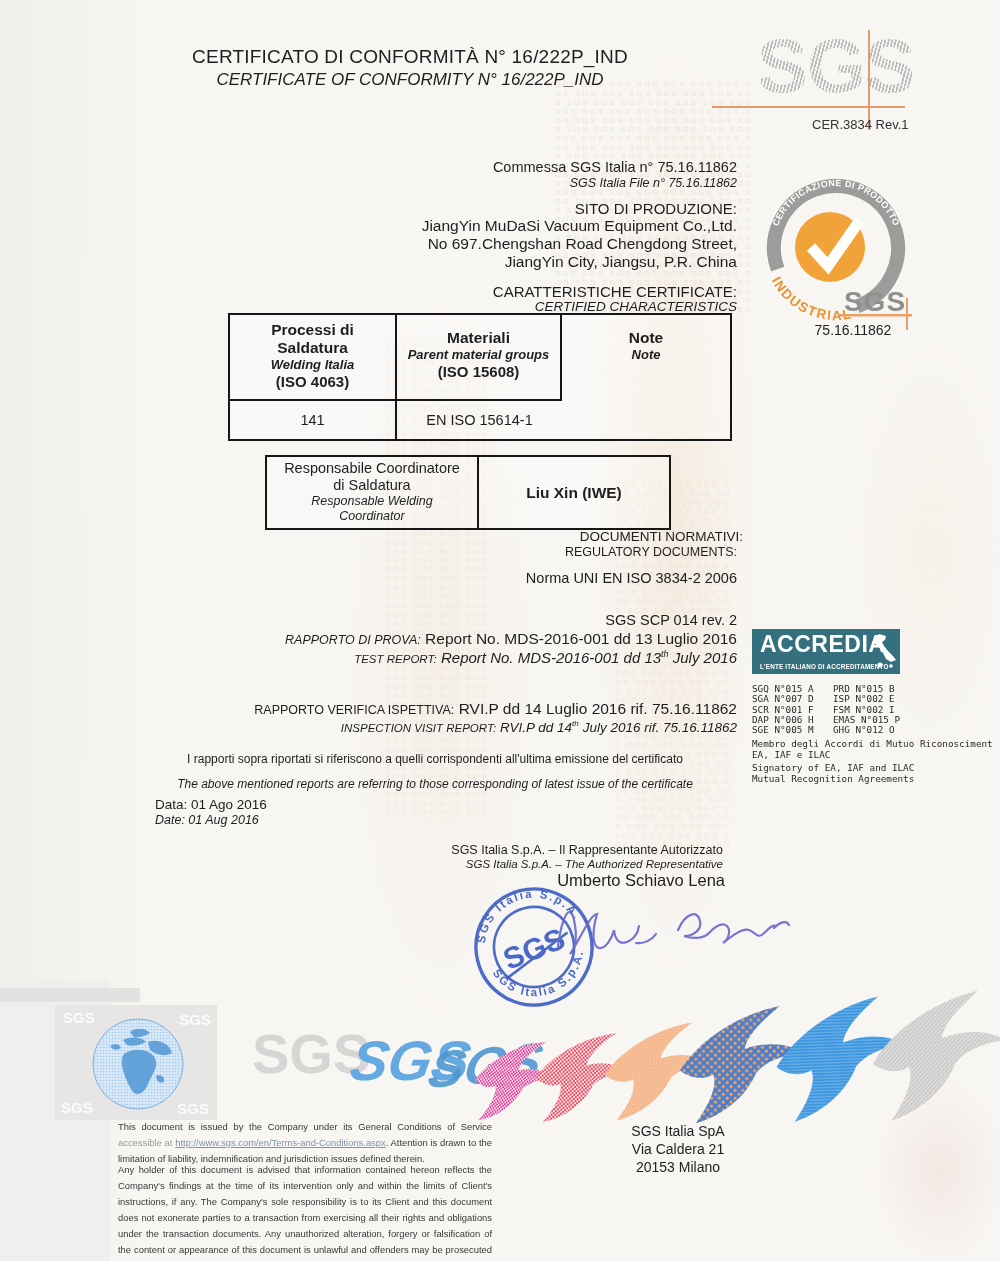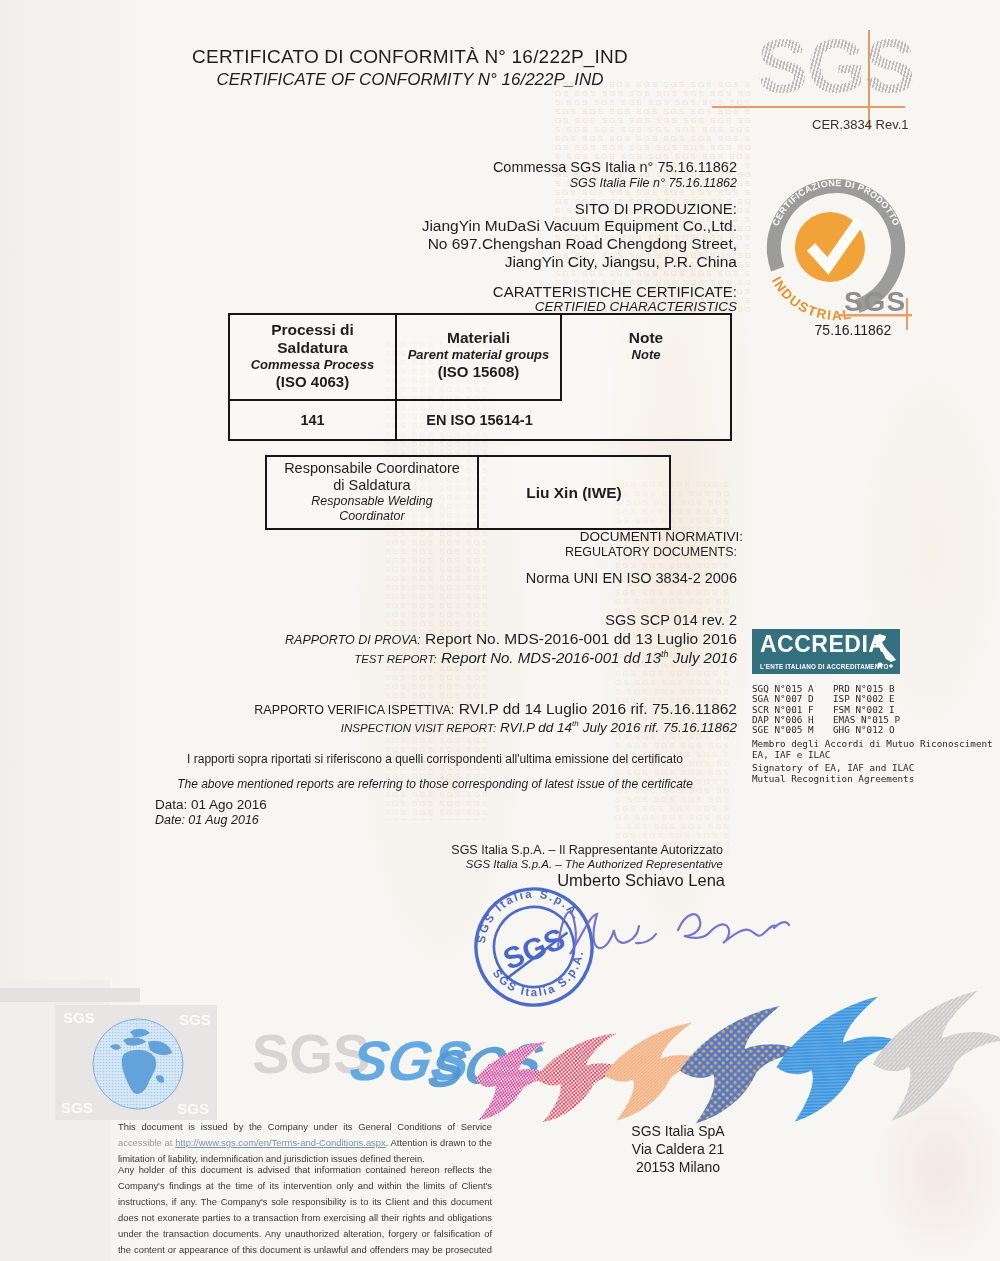--- a/index.html
+++ b/index.html
@@ -17,21 +17,21 @@
             word-break:break-all;pointer-events:none;}
   
   .sgs-striped{font-weight:800;font-size:76px;line-height:72px;letter-spacing:-1px;
       background:repeating-linear-gradient(105deg,#bcbcba 0 1.6px,#f4f3f1 1.6px 3.4px);
       -webkit-background-clip:text;background-clip:text;color:transparent;font-family:"Liberation Sans",sans-serif;}
   .orange-line{background:#e89a66;}
   
   .cert-table{display:grid;grid-template-columns:167px 165px 168px;border:2px solid #161616;background:rgba(255,255,255,.25);}
   .cert-table .hc{border-right:2px solid #161616;padding:6px 4px 8px;text-align:center;}
   .cert-table .hc:nth-child(3){border-right:none;}
-  .cert-table .dc{border-top:2px solid #161616;border-right:2px solid #161616;padding:11px 4px;text-align:center;font-weight:bold;font-size:14.5px;}
+  .cert-table .dc{border-top:2px solid #161616;border-right:2px solid #161616;padding:11px 4px;text-align:center;font-weight:normal;font-size:14.5px;}
   .cert-table .dc:last-child{border-right:none;}
   .h-it{font-size:15.5px;font-weight:bold;line-height:18px;}
   .h-en{font-size:13px;font-weight:bold;font-style:italic;line-height:16px;}
   .h-iso{font-size:15px;font-weight:bold;line-height:18px;}
   .coord-table{display:grid;grid-template-columns:212px 190px;border:2px solid #161616;background:rgba(255,255,255,.25);}
   .coord-table .lc{border-right:2px solid #161616;padding:3px 14px 4px;text-align:center;}
   .coord-table .rc{display:flex;align-items:center;justify-content:center;font-weight:bold;font-size:15.5px;}
   
   .accredia-box{background:#34707e;color:#fff;width:148px;height:45px;position:relative;}
   .accredia-name{position:absolute;left:8px;top:2px;font-size:23px;font-weight:bold;letter-spacing:.5px;}
@@ -92,21 +92,21 @@
     </text>
     <text x="109" y="148" text-anchor="middle" font-size="28" font-weight="bold" fill="#8f8f8d" letter-spacing="1">SGS</text>
     <rect x="72" y="151" width="74" height="2.5" fill="#e8a066"></rect>
     <rect x="140" y="135" width="2" height="32" fill="#e8a066"></rect>
   </svg>
   <div class="abs c b" style="left:778px;top:322px;width:150px;font-size:14px;">75.16.11862</div>
 
   <div class="abs cert-table" style="left:228px;top:313px;width:500px;">
     <div class="hc">
       <div class="h-it">Processi di Saldatura</div>
-      <div class="h-en">Commessa Process</div>
+      <div class="h-en">Welding Italia</div>
       <div class="h-iso">(ISO 4063)</div>
     </div>
     <div class="hc">
       <div class="h-it" style="margin-top:8px;">Materiali</div>
       <div class="h-en">Parent material groups</div>
       <div class="h-iso">(ISO 15608)</div>
     </div>
     <div class="hc">
       <div class="h-it" style="margin-top:8px;">Note</div>
       <div class="h-en">Note</div>

